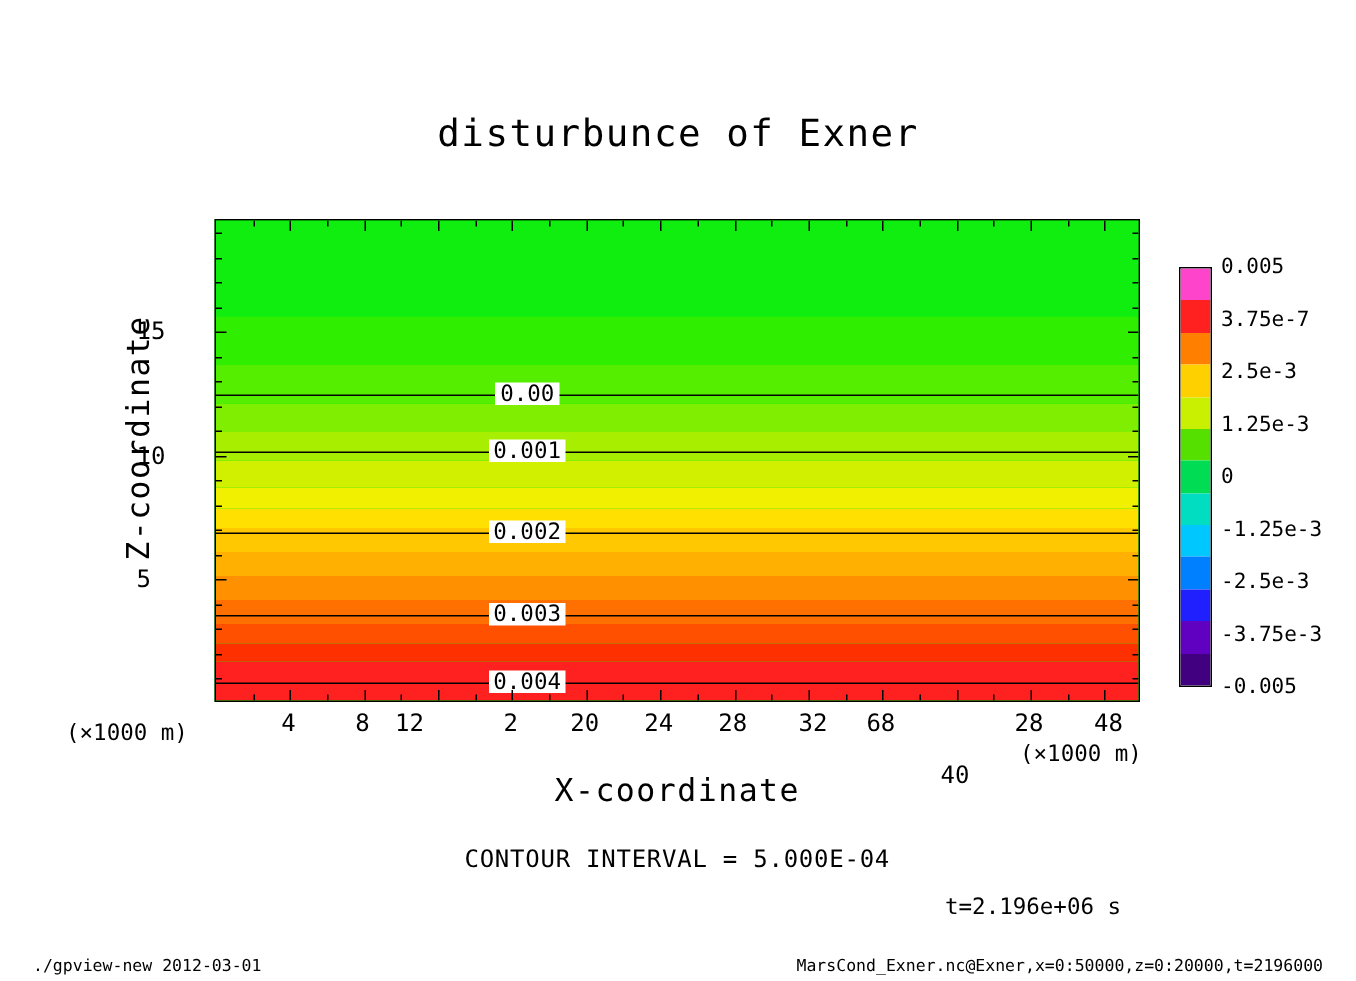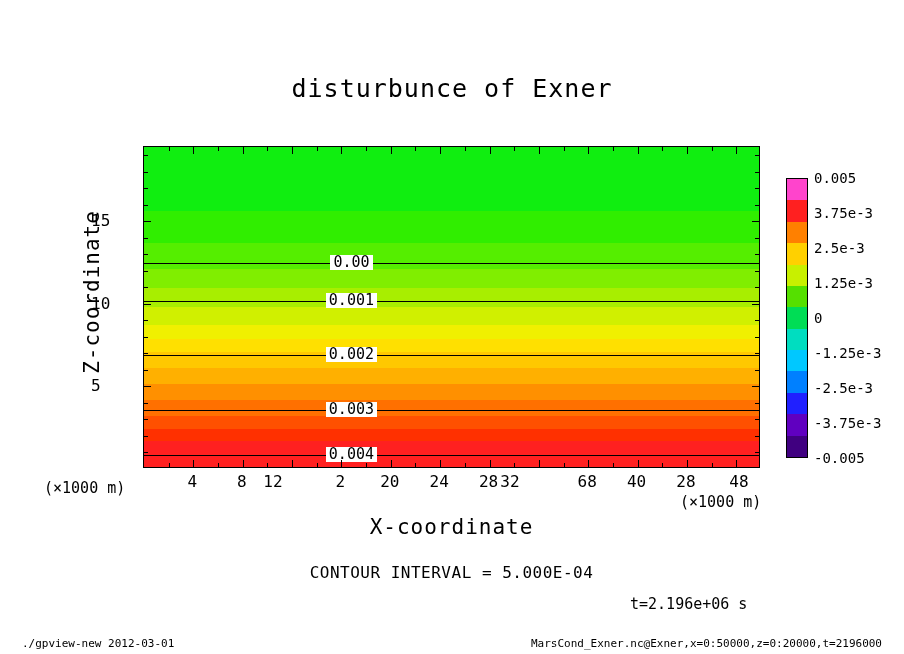--- a/index.html
+++ b/index.html
@@ -281,23 +281,23 @@
 </div>
 
 <div id="x-tick-labels">
     <div class="xlabel-tick" style="left: 192.36px;">4</div>
     <div class="xlabel-tick" style="left: 241.72px;">8</div>
     <div class="xlabel-tick" style="left: 273px;">12</div>
     <div class="xlabel-tick" style="left: 340.44px;">2</div>
     <div class="xlabel-tick" style="left: 389.8px;">20</div>
     <div class="xlabel-tick" style="left: 439.16px;">24</div>
     <div class="xlabel-tick" style="left: 488.52px;">28</div>
-    <div class="xlabel-tick" style="left: 510px;">32</div>
+    <div class="xlabel-tick" style="left: 542px;">32</div>
     <div class="xlabel-tick" style="left: 587.24px;">68</div>
-    <div class="xlabel-tick" style="left: 636.6px;">40</div>
+    <div class="xlabel-tick" style="left: 636.6px; margin-top: 35px;">40</div>
     <div class="xlabel-tick" style="left: 685.96px;">28</div>
     <div class="xlabel-tick" style="left: 739px;">48</div>
   </div>
 <div id="y-tick-labels">
     <div class="ylabel-tick" style="left: 91px; width: 42px; top: 376.436px;">5</div>
     <div class="ylabel-tick" style="left: 91px; width: 42px; top: 293.872px;">10</div>
     <div class="ylabel-tick" style="left: 91px; width: 42px; top: 211.308px;">15</div>
   </div>
 
 <div class="abs" id="y-axis-title">Z-coordinate</div>
@@ -318,21 +318,21 @@
     <div class="cb-cell" style="height: 7.69231%; background: rgb(0, 221, 85);"></div>
     <div class="cb-cell" style="height: 7.69231%; background: rgb(0, 221, 192);"></div>
     <div class="cb-cell" style="height: 7.69231%; background: rgb(0, 200, 255);"></div>
     <div class="cb-cell" style="height: 7.69231%; background: rgb(0, 128, 255);"></div>
     <div class="cb-cell" style="height: 7.69231%; background: rgb(32, 32, 255);"></div>
     <div class="cb-cell" style="height: 7.69231%; background: rgb(96, 0, 192);"></div>
     <div class="cb-cell" style="height: 7.69231%; background: rgb(64, 0, 128);"></div>
   </div>
 <div id="colorbar-labels">
     <div class="cb-tick-label abs" style="top: 170px;">0.005</div>
-    <div class="cb-tick-label abs" style="top: 205px;">3.75e-3</div>
+    <div class="cb-tick-label abs" style="top: 205px;">3.75e-7</div>
     <div class="cb-tick-label abs" style="top: 240px;">2.5e-3</div>
     <div class="cb-tick-label abs" style="top: 275px;">1.25e-3</div>
     <div class="cb-tick-label abs" style="top: 310px;">0</div>
     <div class="cb-tick-label abs" style="top: 345px;">-1.25e-3</div>
     <div class="cb-tick-label abs" style="top: 380px;">-2.5e-3</div>
     <div class="cb-tick-label abs" style="top: 415px;">-3.75e-3</div>
     <div class="cb-tick-label abs" style="top: 450px;">-0.005</div>
   </div>
 
 <div class="abs" id="footer-left">./gpview-new   2012-03-01</div>

